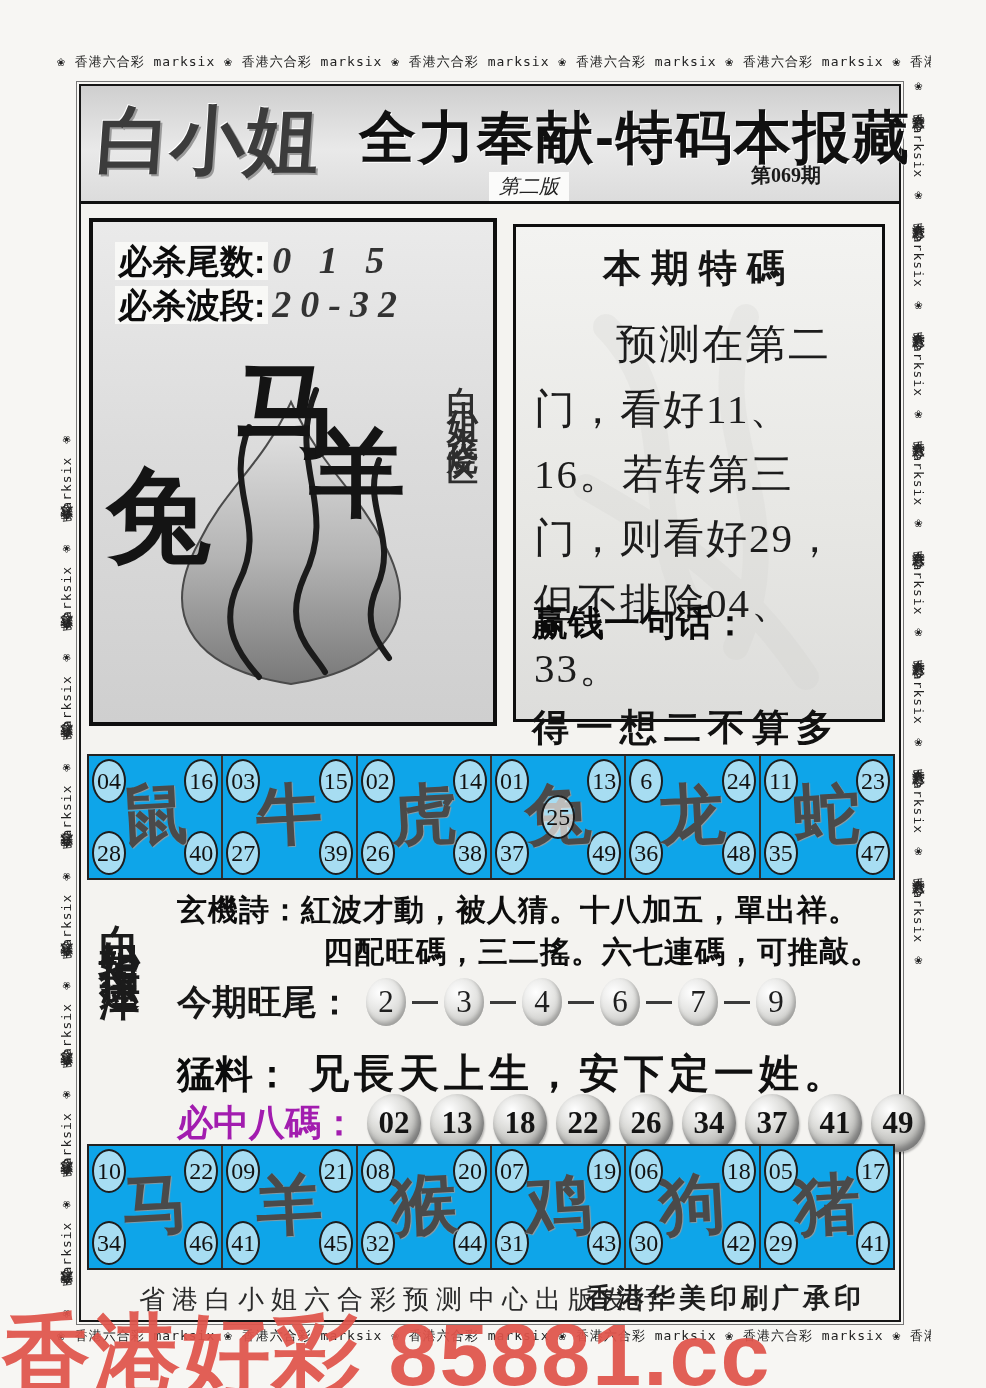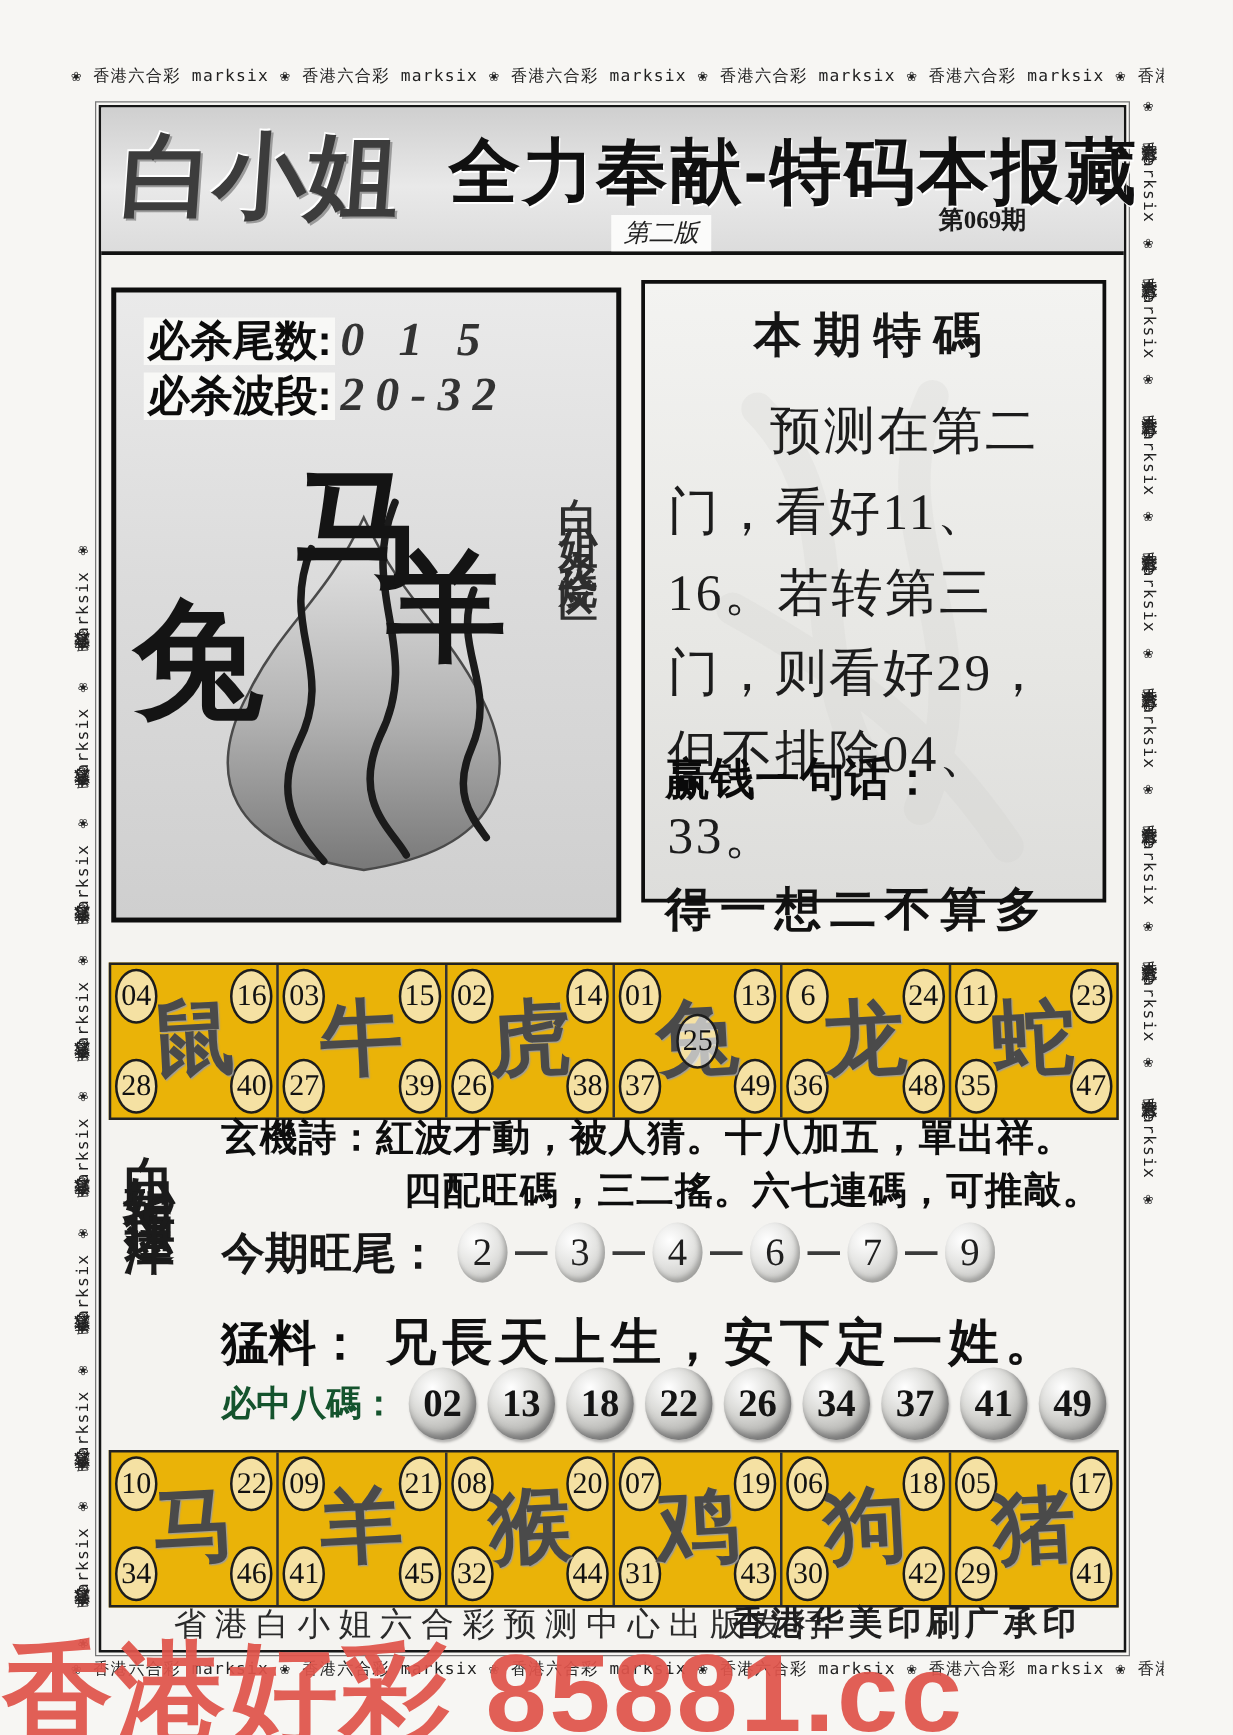--- a/index.html
+++ b/index.html
@@ -47,21 +47,21 @@
     font-family:"Liberation Sans",sans-serif; white-space:nowrap;
   }
   .issue { position:absolute; right:78px; top:76px; font-size:20px; font-weight:700; color:#1a1a1a; }
   .edition {
     position:absolute; left:372px; top:86px; font-size:20px; font-weight:400;
     background:#fbfbfa; padding:1px 10px; color:#222; font-style:italic;margin-left:36px;
   }
 
   
   .killbox {
-    position:absolute; left:8px; top:144px; width:408px; height:508px;
+    position:absolute; left:8px; top:132px; width:408px; height:508px;
     border:4px solid #0e0e0e;
     background:linear-gradient(180deg,#eaeaea 0%,#dcdcdc 45%,#cfcfcf 100%);
   }
   .kill-line { position:absolute; left:22px; white-space:nowrap; }
   .kill-line .lbl { font-size:34px; font-weight:900; font-family:"Liberation Sans",sans-serif; color:#0c0c0c; background:#f8f8f6; padding:0 3px; }
   .kill-line .val { font-size:38px; font-weight:700; font-style:italic; letter-spacing:9px; color:#333; }
   #kill1 { top:16px; } #kill2 { top:60px; }
   .bigzh { position:absolute; font-weight:900; color:#141414; font-family:"Liberation Sans",sans-serif; }
   #zh-top   { left:142px; top:120px; font-size:104px; }
   #zh-left  { left:14px;  top:226px; font-size:104px; }
@@ -84,21 +84,21 @@
     margin:18px 18px 0 18px; font-size:41px; line-height:1.58; color:#1c1c1c;
     text-indent:2em; letter-spacing:2px; position:relative; z-index:2;
   }
   .slogan-label { position:absolute; left:16px; top:372px; font-size:36px; font-weight:900; font-family:"Liberation Sans",sans-serif; color:#0a0a0a; z-index:2; }
   .slogan { position:absolute; left:16px; top:432px; font-size:37px; font-weight:700; letter-spacing:7px; color:#111; z-index:2; white-space:nowrap;margin-top:44px; }
   .ghost { position:absolute; left:30px; top:60px; opacity:.22; z-index:1; }
 
   
   .ztable {
     position:absolute; left:6px; width:808px; height:126px;
-    border:2px solid #222; display:flex; background:#eab308;margin-top:16px;
+    border:2px solid #222; display:flex; background:#0ea5e9;
   }
   #ztop { top:668px; } #zbot { top:1058px;text-align:center; }
   .zcell { flex:1 1 0; position:relative; border-left:2px solid #333; }
   .zcell:first-child { border-left:none; }
   .oval {
     position:absolute; width:34px; height:44px; border:2px solid #1d1d1d; border-radius:50%;
     display:flex; align-items:center; justify-content:center;
     font-size:24px; font-weight:400; color:#111; background:rgba(250,250,248,.65);
   }
   .oval.tl { left:3px; top:3px; }  .oval.tr { right:3px; top:3px; }
@@ -126,21 +126,21 @@
     background:radial-gradient(circle at 35% 30%, #ffffff 0%, #e4e4e2 45%, #b9b9b6 100%);
     box-shadow:inset -2px -3px 4px #9e9e9c;
     display:flex; align-items:center; justify-content:center;
     font-size:31px; color:#1f1f1f;
   }
   .dash { width:26px; height:3px; background:#3a3a3a; margin:0 6px; }
   .meat-row { position:absolute; left:96px; top:960px; white-space:nowrap; }
   .meat-label { font-size:38px; font-weight:900; font-family:"Liberation Sans",sans-serif; color:#0b0b0b; margin-right:18px; }
   .meat-text { font-size:40px; font-weight:700; letter-spacing:5px; color:#101010; }
   .eight-row { position:absolute; left:96px; top:1008px; display:flex; align-items:center; }
-  .eight-label { font-size:28px; font-weight:900; font-family:"Liberation Sans",sans-serif; color:#14532d; margin-right:10px; white-space:nowrap; }
+  .eight-label { font-size:36px; font-weight:900; font-family:"Liberation Sans",sans-serif; color:#a21caf; margin-right:10px; white-space:nowrap; }
   .bigball {
     width:54px; height:58px; border-radius:50%; margin-right:9px;
     background:radial-gradient(circle at 35% 28%, #ffffff 0%, #d9d9d6 40%, #8f8f8c 100%);
     box-shadow:inset -3px -4px 6px #777, 1px 2px 2px rgba(0,0,0,.25);
     display:flex; align-items:center; justify-content:center;
     font-size:31px; font-weight:700; color:#141414;
   }
 
   
   .publisher { position:absolute; left:58px; top:1196px; font-size:26px; letter-spacing:7px; color:#2a2a2a; }

